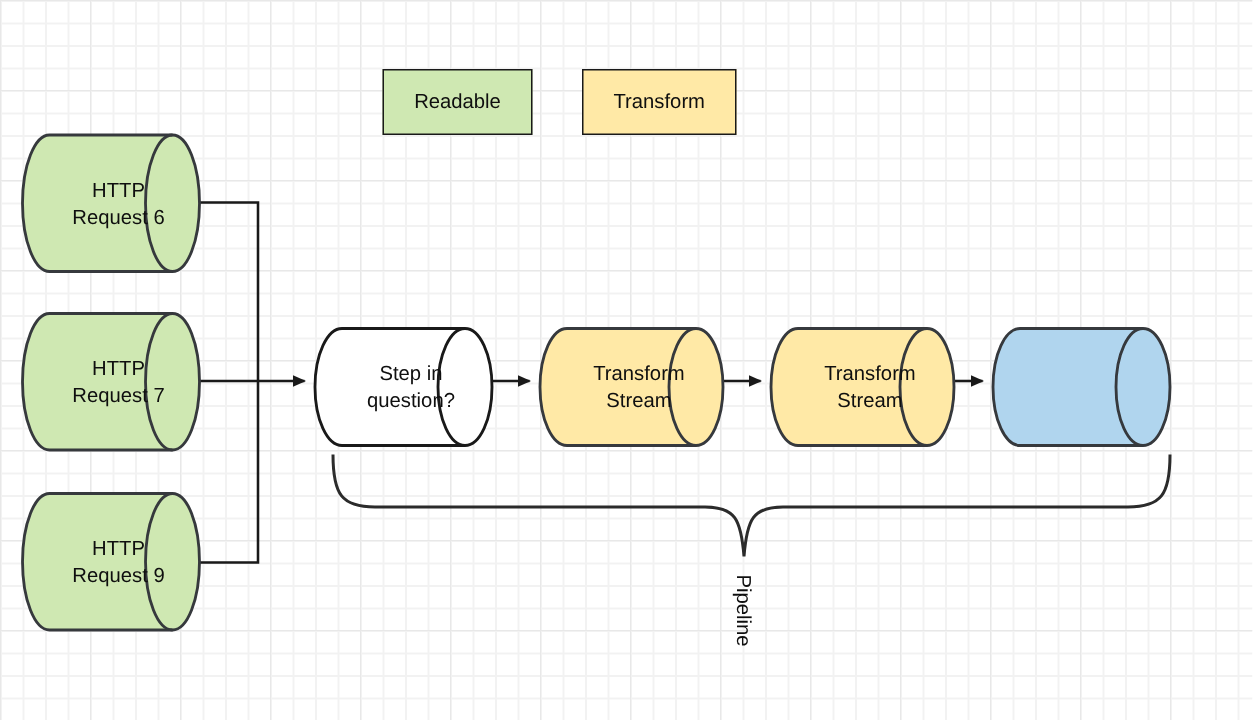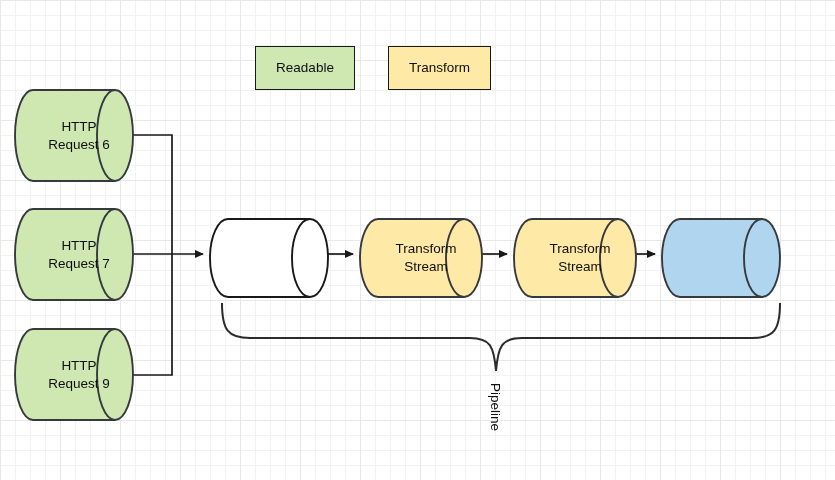--- a/index.html
+++ b/index.html
@@ -158,20 +158,24 @@
   </div>
   <div class="cyl-label" style="left:15px; top:209px; width:100px; height:91px;">
     <span>HTTP</span>
     <span>Request 7</span>
   </div>
   <div class="cyl-label" style="left:15px; top:329px; width:100px; height:91px;">
     <span>HTTP</span>
     <span>Request 9</span>
   </div>
 
+  <div class="cyl-label" style="left:210px; top:219px; width:100px; height:78px;">
+    <span>Step in</span>
+    <span>question?</span>
+  </div>
   <div class="cyl-label" style="left:360px; top:219px; width:104px; height:78px;">
     <span>Transform</span>
     <span>Stream</span>
   </div>
   <div class="cyl-label" style="left:514px; top:219px; width:104px; height:78px;">
     <span>Transform</span>
     <span>Stream</span>
   </div>
 
   <div class="pipeline-text" style="left:503px; top:383px;">Pipeline</div>

